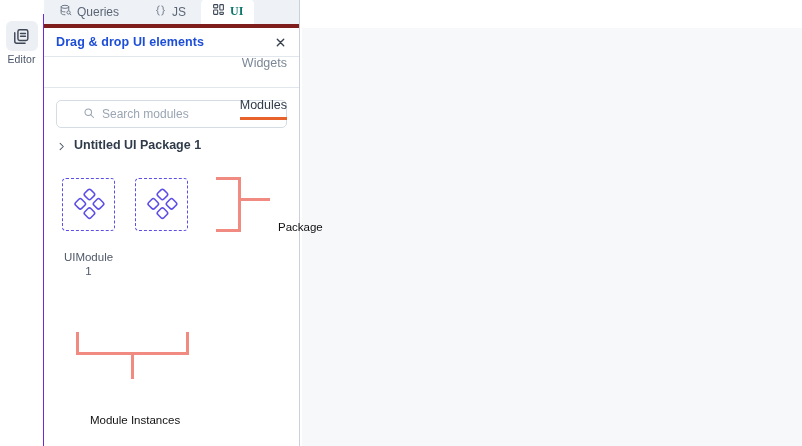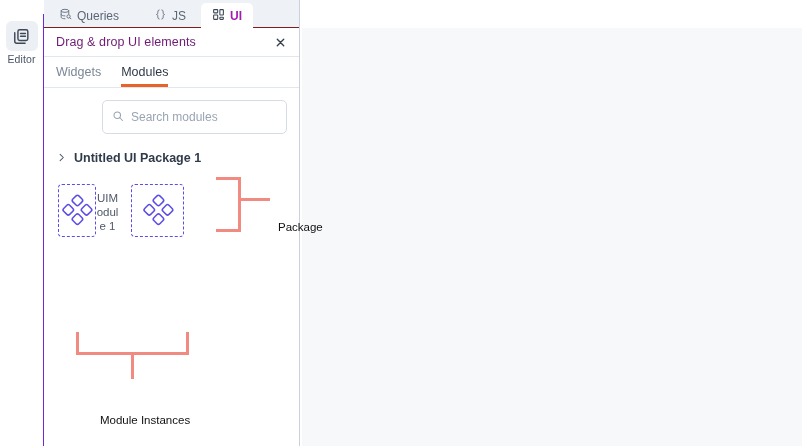--- a/index.html
+++ b/index.html
@@ -24,68 +24,68 @@
     display: flex; align-items: center; justify-content: center;
   }
   .rail-label { font-size: 10.5px; color: #4a5568; margin-top: 2px; letter-spacing: .1px; }
 
   
   .panel {
     position: absolute; left: 44px; top: 0; width: 256px; height: 446px;
     background: #ffffff; border-right: 1px solid #c9d2dc;
   }
   .tabbar {
-    height: 28px; background: #eef1f5; border-bottom: 1px solid #7f1d1d;
-    display: flex; align-items: flex-start; padding: 3px 4px 0 4px; gap: 4px;
+    height: 28px; background: #eef1f5; border-bottom: 4px solid #7f1d1d;
+    display: flex; align-items: flex-end; padding: 3px 4px 0 4px; gap: 4px;
   }
   .top-tab {
     display: flex; align-items: center; gap: 5px;
     padding: 0 11px; font-size: 12px; color: #5b6675;
     border-radius: 5px 5px 0 0; cursor: pointer; height: 25px;
     position: relative;
   }
-  .top-tab.active { background: #ffffff; color: #a21caf; font-weight: bold; }
+  .top-tab.active { background: #ffffff; color: #0f766e; font-weight: bold; font-family: Liberation Serif, serif; }
   .tab-sep { width: 1px; background: #ccd4de; margin: 6px 2px; }
 
   .panel-head {
     height: 29px; display: flex; align-items: center; justify-content: space-between;
     padding: 0 11px 0 12px; border-bottom: 1px solid #e2e7ee;
   }
-  .panel-title { font-size: 12.5px; font-weight: normal; color: #701a75; letter-spacing: .1px; }
+  .panel-title { font-size: 12.5px; font-weight: bold; color: #1d4ed8; letter-spacing: .1px; }
   .close-btn { cursor: pointer; display: flex; align-items: center; justify-content: center; width: 16px; height: 16px; }
 
   .subtabs {
     height: 31px; display: flex; align-items: flex-end; gap: 20px;
-    padding: 0 12px; border-bottom: 1px solid #e2e7ee;
+    padding: 0 12px; border-bottom: 1px solid #e2e7ee; flex-direction: column;
   }
   .subtab {
     font-size: 12.5px; color: #7b8796; padding-bottom: 6px;
     border-bottom: 3px solid transparent; cursor: pointer; line-height: 1;
   }
   .subtab.active { color: #2f3a49; font-weight: normal; border-bottom-color: #e8622c; }
 
   .search-wrap { padding: 12px 12px 0 12px; }
   .search-box {
-    height: 34px; border: 1px solid #d5dce4; border-radius: 5px;
-    display: flex; align-items: center; gap: 7px; padding: 0 9px; background: #fff; margin-left: 46px;
+    height: 28px; border: 1px solid #d5dce4; border-radius: 5px;
+    display: flex; align-items: center; gap: 7px; padding: 0 26px; background: #fff;
   }
   .search-box input {
     border: 0; outline: 0; font-size: 12px; color: #2f3a49; width: 100%;
     font-family: "Liberation Sans", sans-serif; background: transparent;
   }
   .search-box input::placeholder { color: #9aa5b3; }
 
   .tree { padding: 10px 12px 0 12px; }
   .tree-row {
-    display: flex; align-items: center; gap: 7px; height: 28px; cursor: pointer;
+    display: flex; gap: 7px; height: 28px; cursor: pointer;
   }
   .tree-label { font-size: 12.5px; font-weight: bold; color: #303b4a; white-space: nowrap; }
 
   .grid { display: flex; gap: 12px; padding: 12px 0 0 14px; }
-  .mod-cell { width: 61px; display: flex; flex-direction: row; align-items: flex-start; cursor: pointer; }
+  .mod-cell { width: 61px; display: flex; flex-direction: column; align-items: center; cursor: pointer; gap: 12px; }
   .mod-tile {
     width: 53px; height: 53px; border: 1.6px dashed #5b4ee6; border-radius: 4px;
     display: flex; align-items: center; justify-content: center; background: #fff;
   }
   .mod-name {
     margin-top: 7px; font-size: 11.5px; color: #50596a; text-align: center;
     line-height: 1.22; width: 58px; word-break: break-all;
   }
 
   
@@ -231,15 +231,15 @@
     <div class="br" style="left:240px; top:198px; width:30px; height:3px;"></div>
   </div>
   <div class="anno-text" style="left:278px; top:193px;">Package</div>
 
   <div class="anno">
     <div class="br" style="left:76px; top:332px; width:3px; height:23px;"></div>
     <div class="br" style="left:186px; top:332px; width:3px; height:23px;"></div>
     <div class="br" style="left:76px; top:352px; width:113px; height:3px;"></div>
     <div class="br" style="left:131px; top:354px; width:3px; height:25px;"></div>
   </div>
-  <div class="anno-text" style="left:100px; top:386px;">Module Instances</div>
+  <div class="anno-text" style="left:90px; top:386px;">Module Instances</div>
 
 </div>
 
 </body></html>

